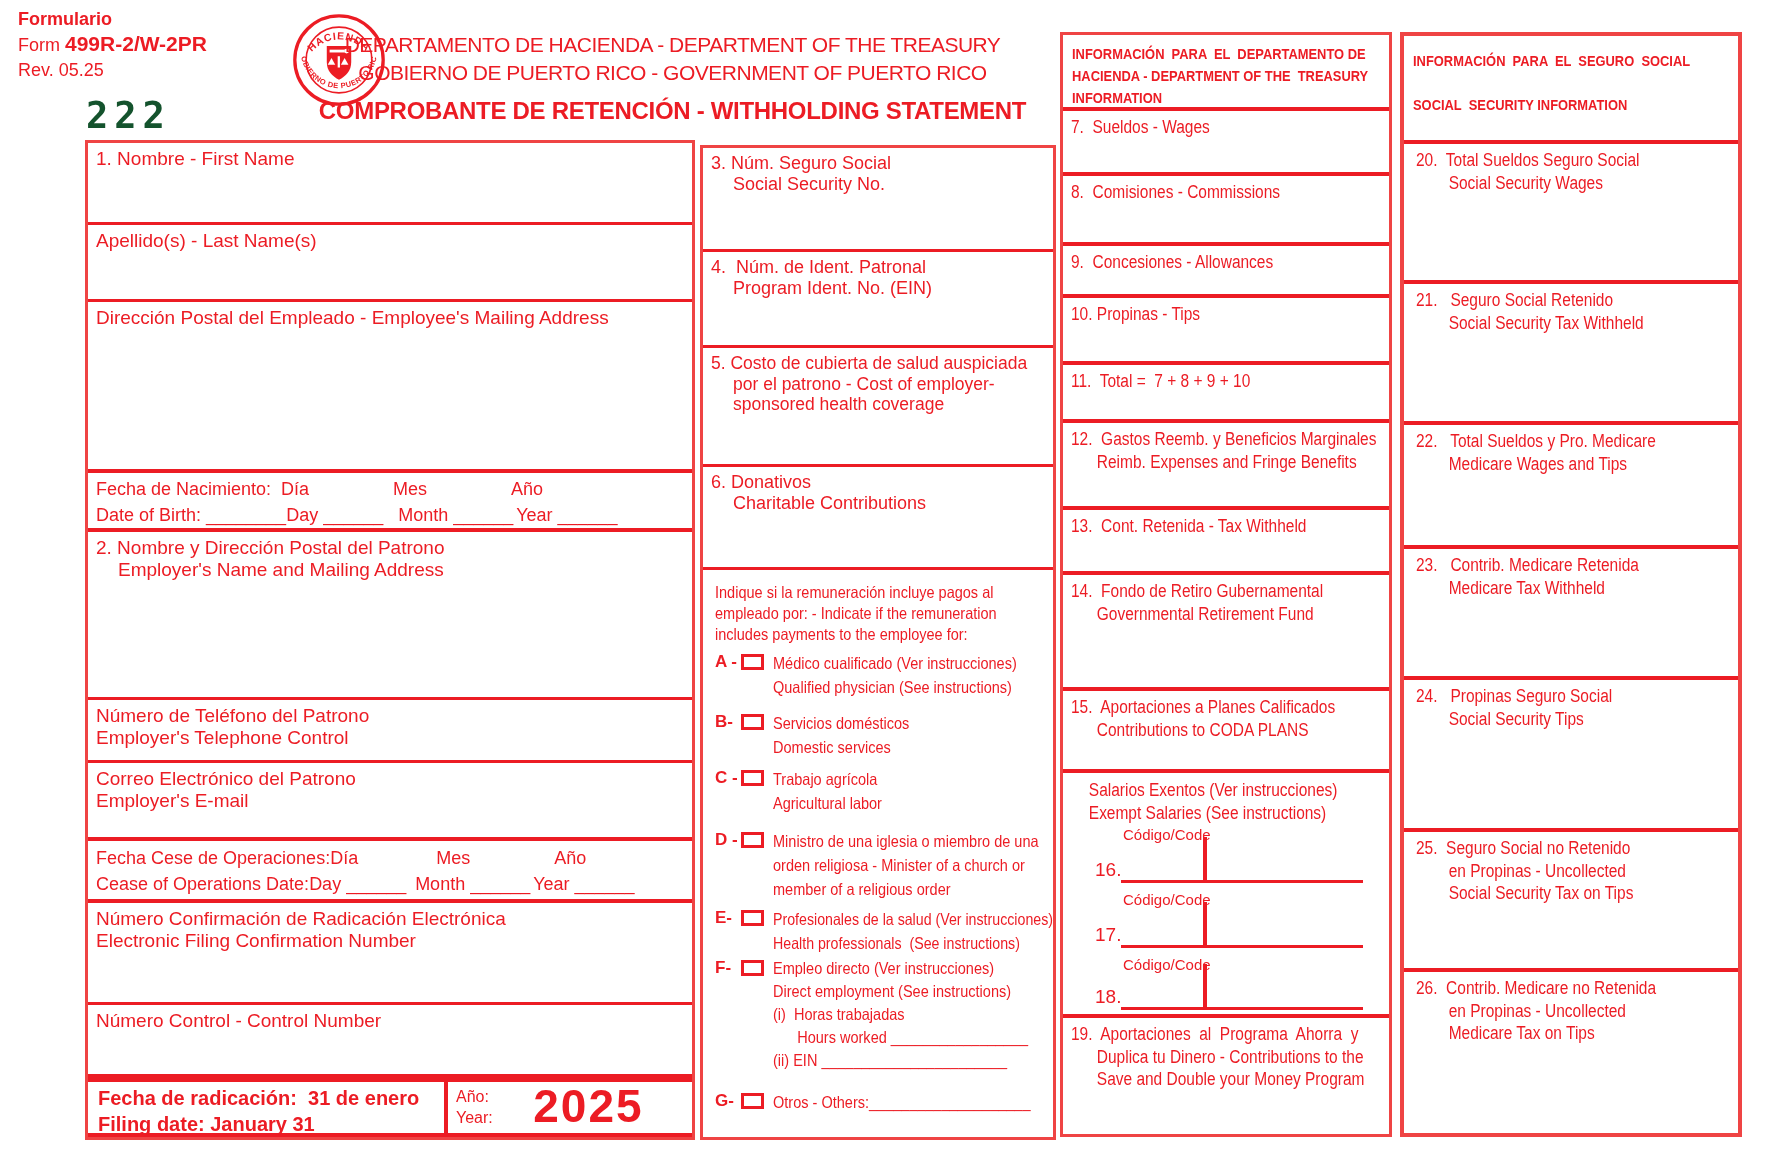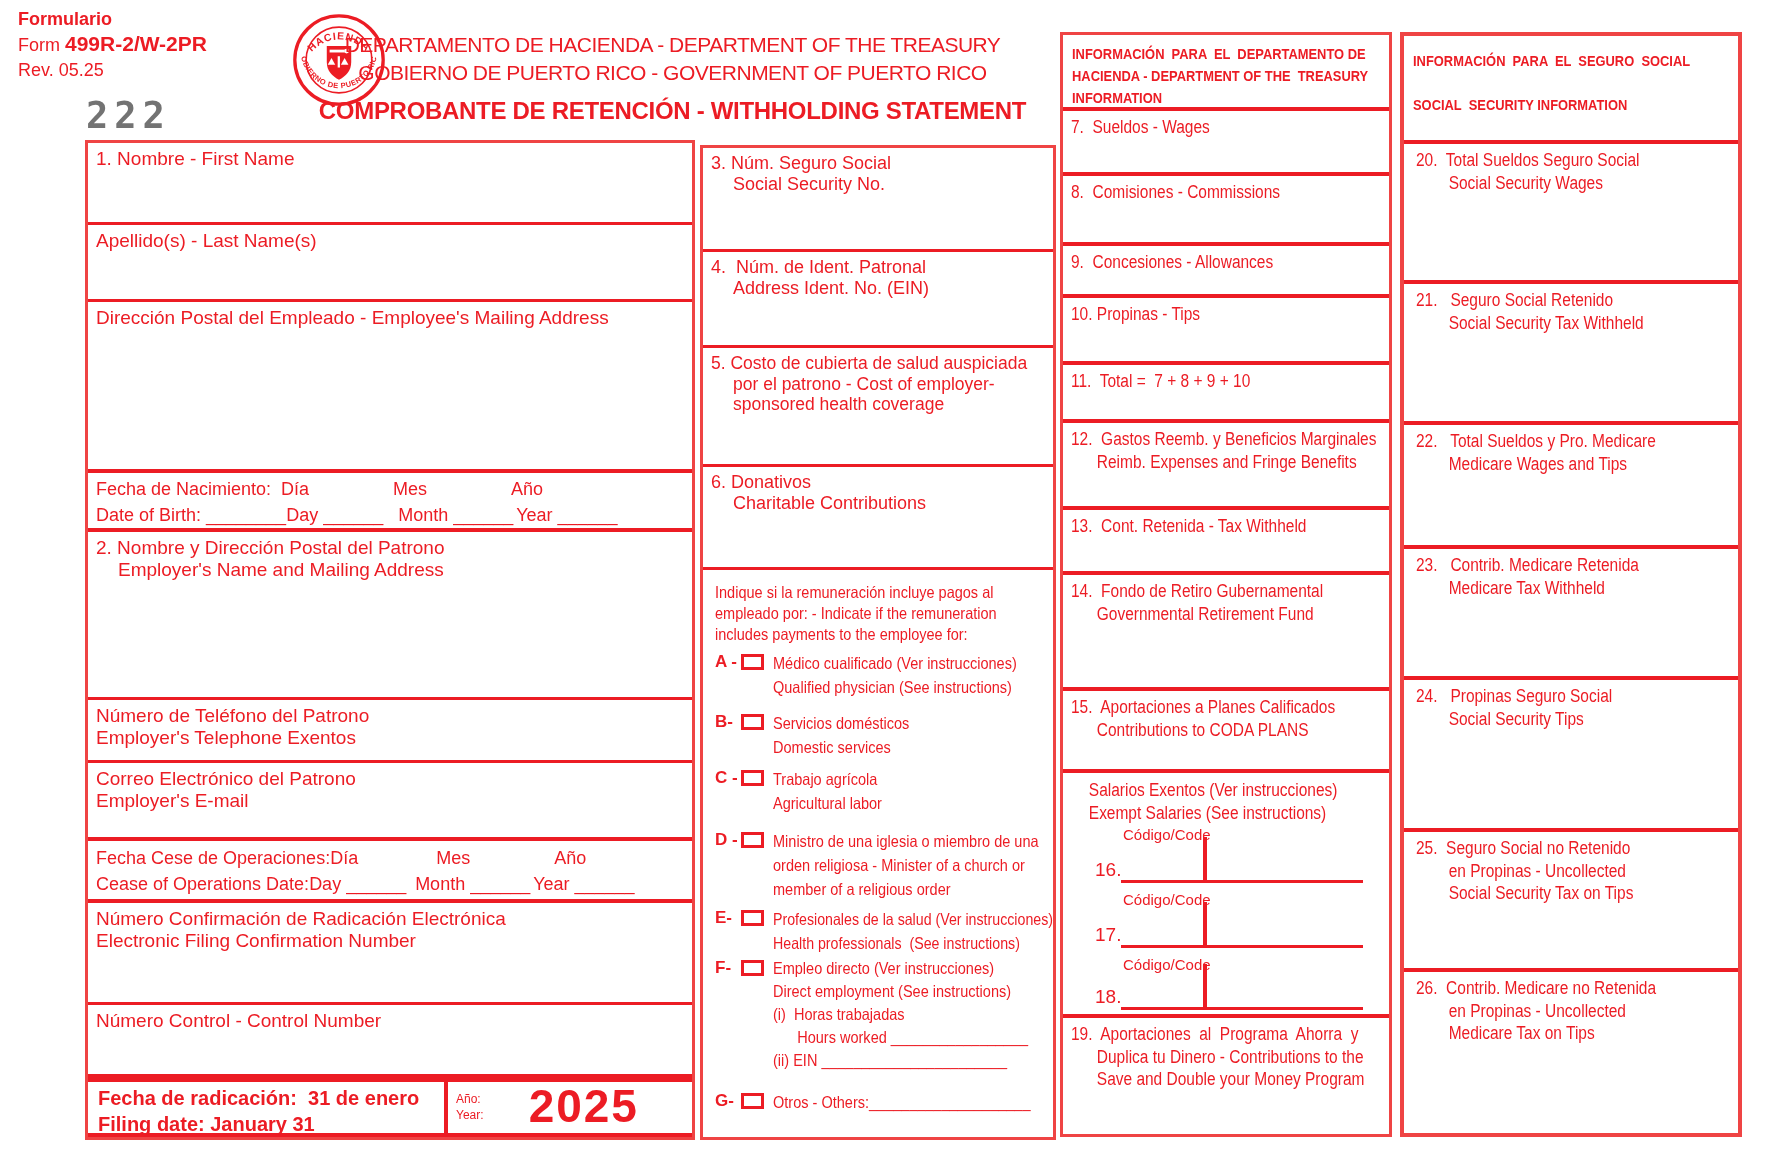--- a/index.html
+++ b/index.html
@@ -10,21 +10,21 @@
   }
   .abs{position:absolute;}
   .t{white-space:pre;}
   
   .formmeta{left:18px;top:8px;line-height:1.25;}
   .formmeta .l1{font-weight:bold;font-size:18px;}
   .formmeta .l2{font-size:18px;}
   .formmeta .l2 b{font-size:21px;}
   .formmeta .l3{font-size:18px;margin-top:2px;}
   .serial{left:86px;top:94px;font-family:"DejaVu Sans Mono",monospace;font-weight:bold;
-          font-size:37px;letter-spacing:6px;color:#737373;}
+          font-size:37px;letter-spacing:6px;color:#14532d;}
   .hdrblock{left:290px;top:26px;width:765px;text-align:center;}
   .gov{font-size:21px;letter-spacing:-0.5px;line-height:1.32;}
   .maintitle{font-size:24px;font-weight:bold;letter-spacing:-0.3px;margin-top:11px;}
   
   .col{position:absolute;border:3px solid #ef4444;background:#fff;}
   .row{position:relative;border-bottom:3px solid #EC1C24;padding:5px 8px;overflow:hidden;}
   .row:last-child{border-bottom:none;}
   .lbl{font-size:19px;line-height:1.18;}
   .ind{padding-left:22px;}
   
@@ -37,21 +37,21 @@
   .daterow .cc{flex:0 0 118px;}
   .daterow .cd{flex:1;}
   .daterow2 .ca{flex:0 0 212px;}
   .daterow2 .cb{flex:0 0 106px;}
   
   .bottomrow{display:flex;padding:0;border-top:1px solid #EC1C24;}
   .filingcell{flex:0 0 360px;border:4px solid #EC1C24;border-left:none;padding:3px 10px;
               font-weight:bold;font-size:20px;line-height:1.3;}
   .yearcell{flex:1;border:4px solid #EC1C24;border-left:none;border-right:none;
             display:flex;align-items:center;padding:2px 8px;}
-  .yearlbls{font-size:12px;line-height:1.3;}
+  .yearlbls{font-size:16px;line-height:1.3;}
   .yearval{font-size:46px;font-weight:bold;letter-spacing:2px;flex:1;text-align:center;margin-top:-4px;}
   
   .ckarea{padding:12px 8px 6px 12px;}
   .ckintro{font-size:16.5px;line-height:1.28;margin-bottom:6px;}
   .ck-item{display:flex;align-items:flex-start;}
   .ck-letter{font-weight:bold;font-size:17px;flex:0 0 26px;padding-top:1px;}
   .ck-box{flex:0 0 23px;height:16px;border:3px solid #EC1C24;margin:3px 9px 0 0;cursor:pointer;}
   .ck-text{flex:1;font-size:16.5px;line-height:24px;}
   .mb12{margin-bottom:12px;} .mb8{margin-bottom:8px;} .mb14{margin-bottom:14px;}
   .mb6{margin-bottom:6px;} .mb2{margin-bottom:2px;} .mb18{margin-bottom:18px;}
@@ -135,21 +135,21 @@
         <span class="cc t">Month ______</span>
         <span class="cd t">Year ______</span>
       </div>
     </div>
     <div class="row" style="height:168px;">
       <div class="lbl t">2. Nombre y Dirección Postal del Patrono</div>
       <div class="lbl t ind">Employer's Name and Mailing Address</div>
     </div>
     <div class="row" style="height:63px;">
       <div class="lbl t">Número de Teléfono del Patrono</div>
-      <div class="lbl t">Employer's Telephone Exentos</div>
+      <div class="lbl t">Employer's Telephone Control</div>
     </div>
     <div class="row" style="height:77px;">
       <div class="lbl t">Correo Electrónico del Patrono</div>
       <div class="lbl t">Employer's E-mail</div>
     </div>
     <div class="row" style="height:63px;border-top:1px solid #EC1C24;border-bottom-width:4px;padding-top:4px;">
       <div class="daterow daterow2">
         <span class="ca t">Fecha Cese de Operaciones:</span>
         <span class="cb t">Día</span>
         <span class="cc t">Mes</span>
@@ -184,21 +184,21 @@
     </div>
   </div>
 
   <div class="col" style="left:700px;top:145px;width:356px;height:995px;">
     <div class="row" style="height:104px;">
       <div class="lbl t" style="font-size:18px">3. Núm. Seguro Social</div>
       <div class="lbl t ind" style="font-size:18px">Social Security No.</div>
     </div>
     <div class="row" style="height:96px;">
       <div class="lbl t" style="font-size:18px">4.  Núm. de Ident. Patronal</div>
-      <div class="lbl t ind" style="font-size:18px">Address Ident. No. (EIN)</div>
+      <div class="lbl t ind" style="font-size:18px">Program Ident. No. (EIN)</div>
     </div>
     <div class="row" style="height:119px;">
       <div class="lbl t" style="font-size:17.5px">5. Costo de cubierta de salud auspiciada</div>
       <div class="lbl t ind" style="font-size:17.5px">por el patrono - Cost of employer-</div>
       <div class="lbl t ind" style="font-size:17.5px">sponsored health coverage</div>
     </div>
     <div class="row" style="height:103px;">
       <div class="lbl t" style="font-size:18px">6. Donativos</div>
       <div class="lbl t ind" style="font-size:18px">Charitable Contributions</div>
     </div>

